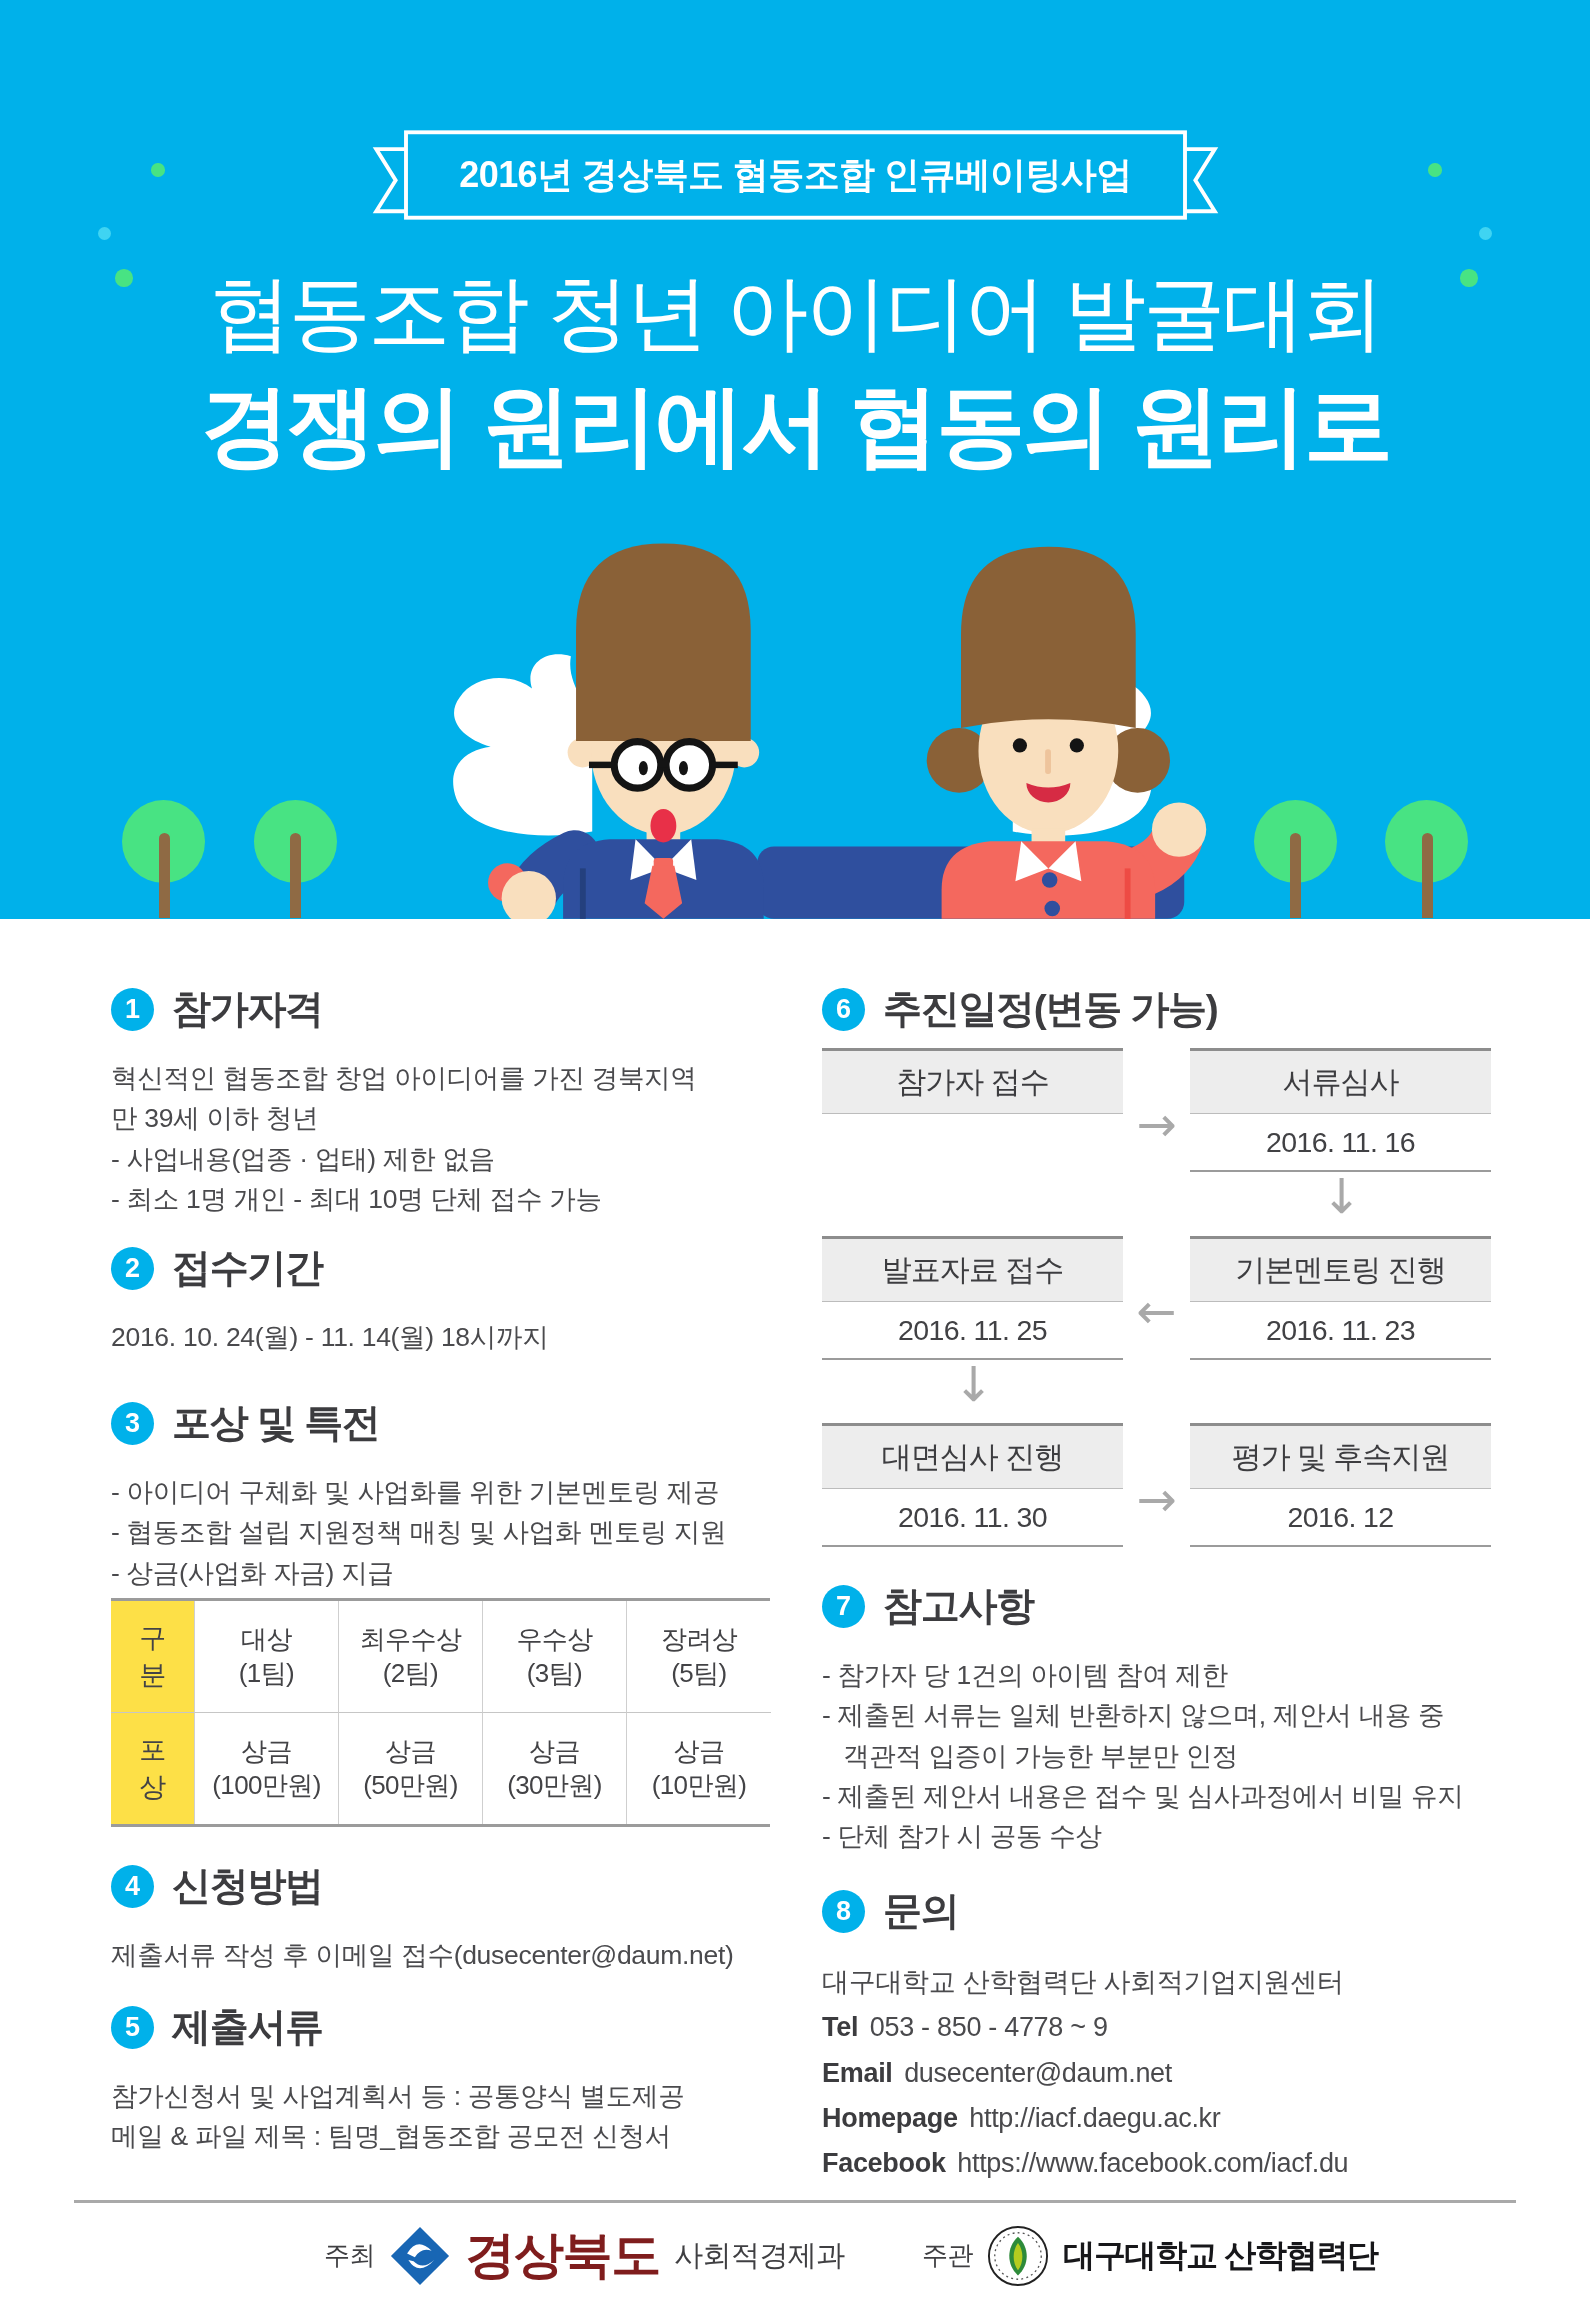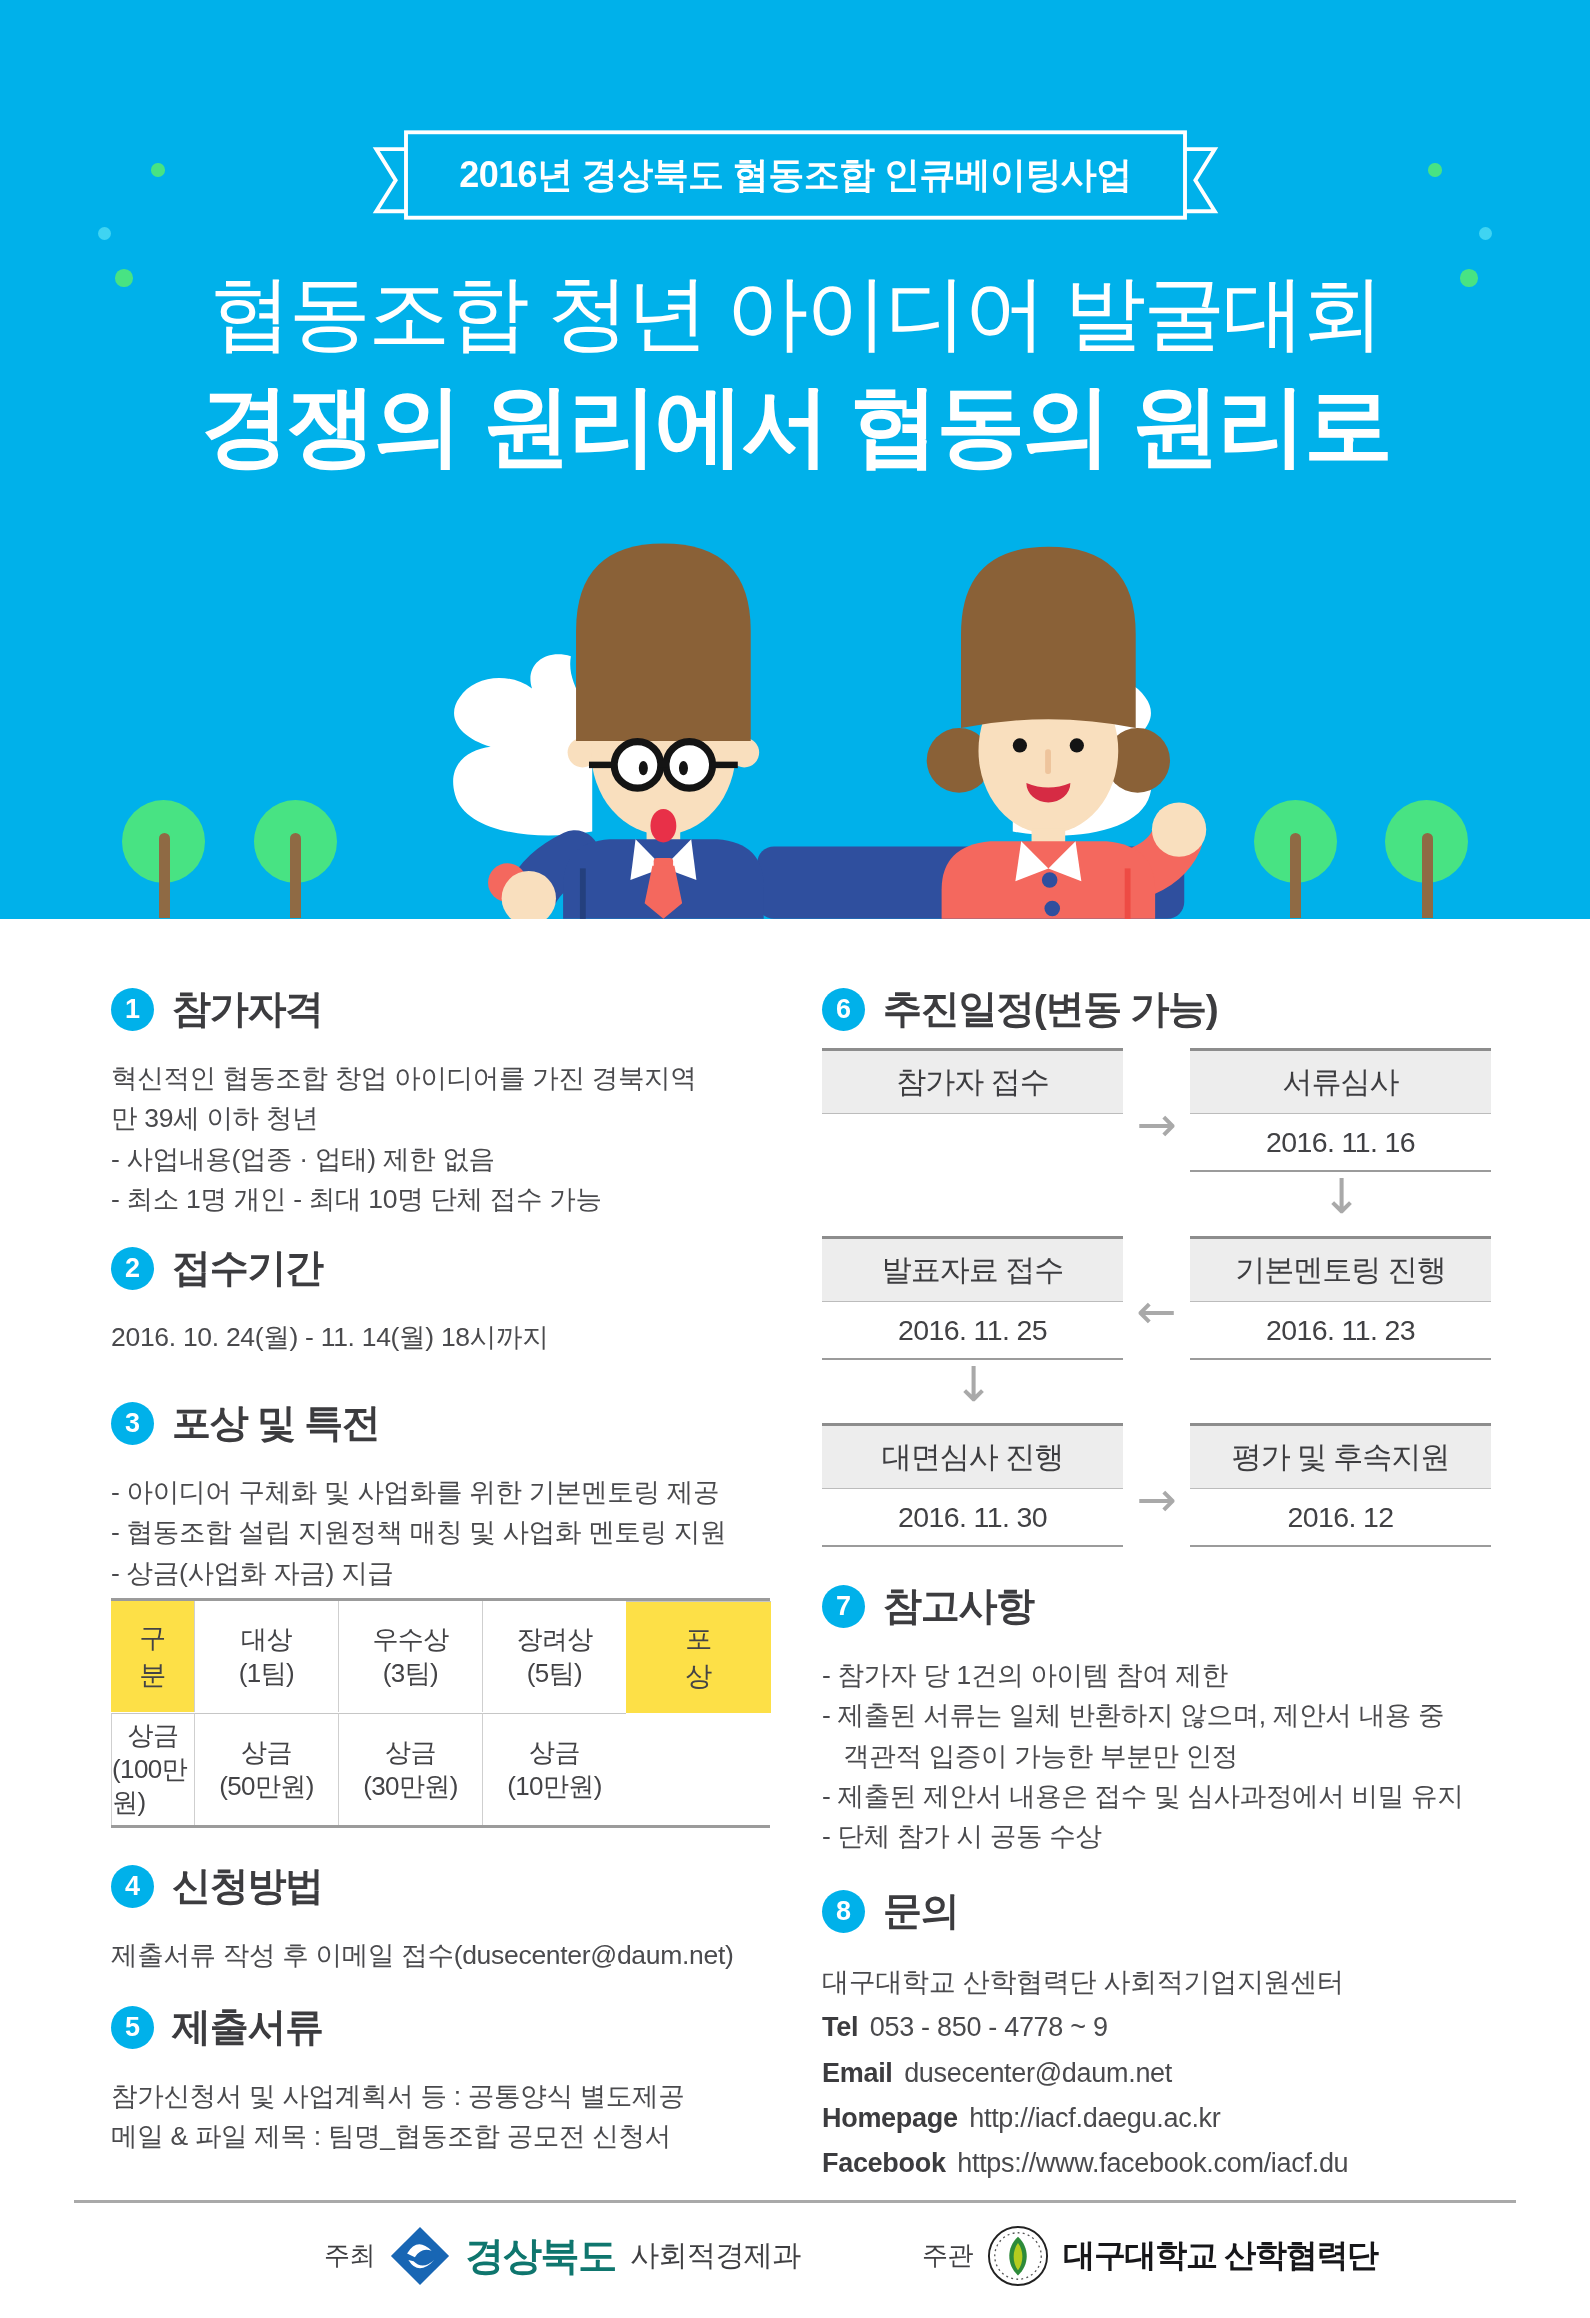--- a/index.html
+++ b/index.html
@@ -55,21 +55,21 @@
     font-family:"DejaVu Sans",sans-serif;line-height:1;}
 
   
   .contact-line{font-size:27px;color:#4a4a4d;line-height:1.68;letter-spacing:-0.3px;}
   .contact-line b{color:#3c3c3f;font-weight:700;margin-right:11.6px;}
 
   
   .divider{position:absolute;left:74px;top:2200px;width:1442px;height:2.6px;background:#a9a9a9;}
   .fgroup{position:absolute;display:flex;align-items:center;gap:14.2px;height:65px;}
   .f-label{font-size:26px;color:#3f3f42;letter-spacing:-0.6px;}
-  .host-name{font-size:39px;font-weight:800;color:#0f766e;letter-spacing:-1.3px;}
+  .host-name{font-size:50px;font-weight:800;color:#7f1d1d;letter-spacing:-1.3px;}
   .host-dept{font-size:29px;color:#3f3f42;letter-spacing:-0.6px;}
   .org-name{font-size:32px;font-weight:700;color:#17171a;letter-spacing:-1.3px;}
 </style>
 </head>
 <body>
 
 <div class="poster">
 
   <div class="sky">
 
@@ -192,20 +192,24 @@
 
   <div class="ptable">
     <div class="pt-cell pt-h">
         <span class="vstack">구분</span>
       </div>
     <div class="pt-cell pt-col">
         <span>대상</span>
         <span>(1팀)</span>
       </div>
     <div class="pt-cell pt-col">
+        <span>최우수상</span>
+        <span>(2팀)</span>
+      </div>
+    <div class="pt-cell pt-col">
         <span>우수상</span>
         <span>(3팀)</span>
       </div>
     <div class="pt-cell pt-col">
         <span>장려상</span>
         <span>(5팀)</span>
       </div>
     <div class="pt-cell pt-h pt-row2">
         <span class="vstack">포상</span>
       </div>

